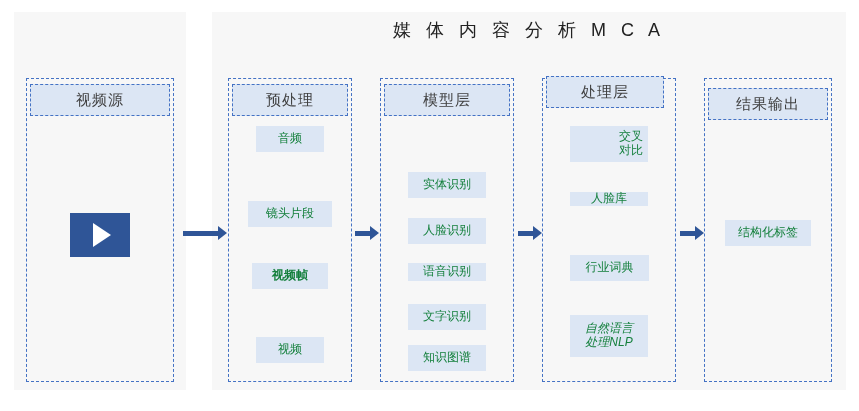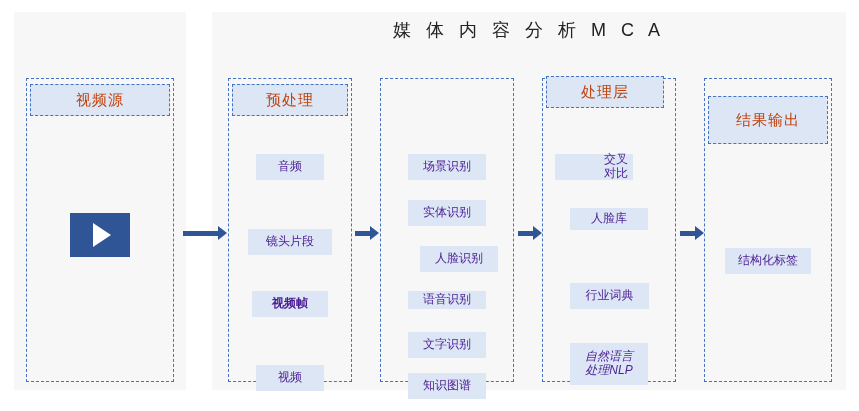--- a/index.html
+++ b/index.html
@@ -55,42 +55,41 @@
     border: 1px dashed #4472c4;
     background: transparent;
     box-sizing: border-box;
   }
 
   .col-header {
     position: absolute;
     box-sizing: border-box;
     border: 1px dashed #4472c4;
     background: #dce6f4;
-    color: #c2410c;
+    color: #404040;
     font-size: 15px;
     letter-spacing: 1px;
     display: flex;
     align-items: center;
     justify-content: center;
     text-align: right;
   }
 
   .node {
     position: absolute;
     box-sizing: border-box;
     background: #dce6f4;
-    color: #4c1d95;
+    color: #15803d;
     font-size: 12px;
     display: flex;
     align-items: center;
     justify-content: center;
     text-align: center;
     line-height: 1.15;
     white-space: pre-line;
-    margin-top: 28px;
   }
 
   
   .play-box {
     position: absolute;
     background: #2f5597;
     display: flex;
     align-items: center;
     justify-content: center;
   }
@@ -150,42 +149,42 @@
   <div class="node" style="left:248px; top:201px; width:84px; height:26px;">镜头片段</div>
   <div class="node" style="left:252px; top:263px; width:76px; height:26px;font-weight:bold;">视频帧</div>
   <div class="node" style="left:256px; top:337px; width:68px; height:26px;">视频</div>
 
   <div class="arrow" style="left:355px; top:228px; width:24px;">
     <div class="shaft"></div>
       <div class="head"></div>
   </div>
 
   <div class="column" style="left:380px; top:78px; width:134px; height:304px;"></div>
-  <div class="node" style="left:408px; top:126px; width:78px; height:26px;">场景识别</div>
+  <div class="col-header" style="left:384px; top:84px; width:126px; height:32px;">模型层</div>
   <div class="node" style="left:408px; top:172px; width:78px; height:26px;">实体识别</div>
-  <div class="node" style="left:420px; top:218px; width:78px; height:26px;">人脸识别</div>
+  <div class="node" style="left:408px; top:218px; width:78px; height:26px;">人脸识别</div>
   <div class="node" style="left:408px; top:263px; width:78px; height:18px;">语音识别</div>
   <div class="node" style="left:408px; top:304px; width:78px; height:26px;">文字识别</div>
   <div class="node" style="left:408px; top:345px; width:78px; height:26px;">知识图谱</div>
 
   <div class="arrow" style="left:518px; top:228px; width:24px;">
     <div class="shaft"></div>
       <div class="head"></div>
   </div>
 
   <div class="column" style="left:542px; top:78px; width:134px; height:304px;"></div>
   <div class="col-header" style="left:546px; top:76px; width:118px; height:32px;">处理层</div>
-  <div class="node" style="left:555px; top:126px; width:78px; height:26px;padding-left:44px;">交叉对比</div>
-  <div class="node" style="left:570px; top:180px; width:78px; height:22px;">人脸库</div>
+  <div class="node" style="left:570px; top:126px; width:78px; height:36px;padding-left:44px;">交叉对比</div>
+  <div class="node" style="left:570px; top:192px; width:78px; height:14px;">人脸库</div>
   <div class="node" style="left:570px; top:255px; width:79px; height:26px;">行业词典</div>
   <div class="node" style="left:570px; top:315px; width:78px; height:42px;font-style:italic;">自然语言
 处理NLP</div>
 
   <div class="arrow" style="left:680px; top:228px; width:24px;">
     <div class="shaft"></div>
       <div class="head"></div>
   </div>
 
   <div class="column" style="left:704px; top:78px; width:128px; height:304px;"></div>
-  <div class="col-header" style="left:708px; top:96px; width:120px; height:48px;">结果输出</div>
+  <div class="col-header" style="left:708px; top:88px; width:120px; height:32px;">结果输出</div>
   <div class="node" style="left:725px; top:220px; width:86px; height:26px;">结构化标签</div>
 
 </div>
 
 </body></html>

